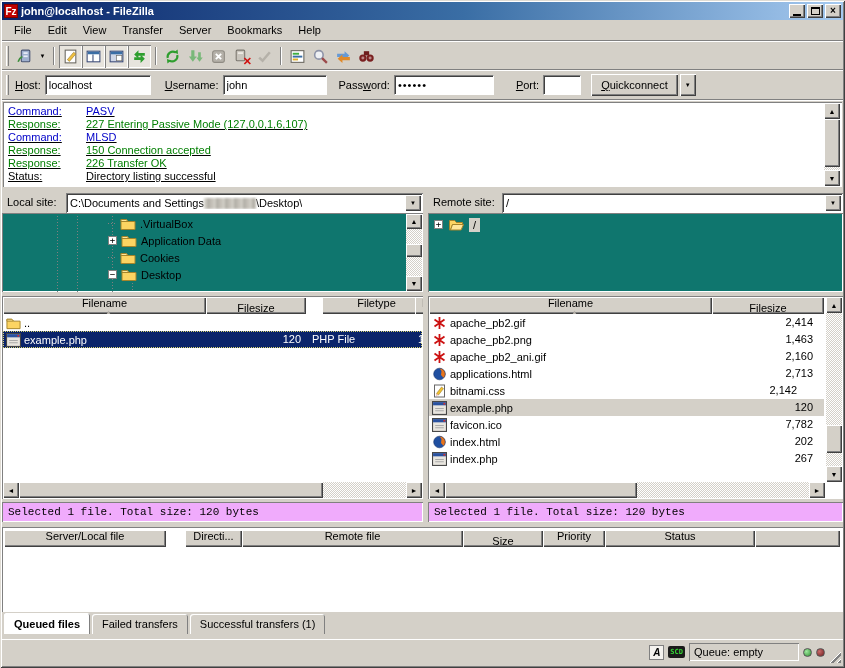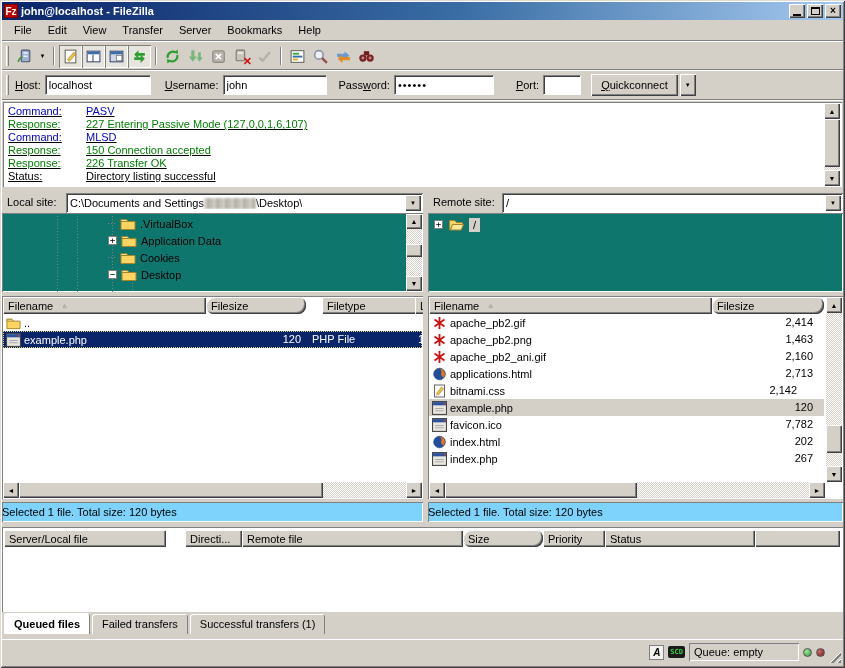--- a/index.html
+++ b/index.html
@@ -77,29 +77,29 @@
     background-image:repeating-linear-gradient(to right,#808080 0 1px,transparent 1px 3px);}
   .expander{width:9px;height:9px;background:#fff;border:1px solid #808080;font-size:9px;line-height:7px;
     text-align:center;flex:none;font-family:"DejaVu Sans Mono",monospace;}
   .tree-label{margin-left:4px;white-space:nowrap;}
   .sel-gray{background:#d4d0c8;}
   
   .pane{position:absolute;top:296px;height:203px;background:#fff;
     box-shadow:inset 1px 1px 0 #808080,inset -1px -1px 0 #fff;overflow:hidden;}
   .hcell{position:absolute;top:1px;height:17px;background:#d4d0c8;
     box-shadow:inset 1px 1px 0 #fff,inset -1px -1px 0 #404040,inset -2px -2px 0 #808080;
-    display:flex;align-items:center;padding:0 5px;white-space:nowrap;overflow:hidden;}
-  .hcell.right{border-radius:8px;}
+    display:flex;align-items:center;padding:0 5px;white-space:nowrap;overflow:hidden;flex-direction:column;}
+  .hcell.right{justify-content:flex-end;}
   .sort-tri{margin-left:8px;font-size:7px;color:#b8b4ac;text-shadow:0 0 1px #8a8680;}
   .lrow{position:absolute;height:17px;display:flex;align-items:center;white-space:nowrap;}
   .lrow .icon{width:15px;height:14px;flex:none;margin:0 3px 0 3px;}
   .cell-abs{position:absolute;top:0;height:17px;line-height:17px;}
   .row-selected{background:#0a246a;color:#fff;outline:1px dotted #d8d470;outline-offset:-1px;}
   .statusline{position:absolute;top:502px;height:20px;box-shadow:inset 1px 1px 0 #808080,inset -1px -1px 0 #fff;
-    display:flex;align-items:center;background:#7dd3fc;}
+    display:flex;align-items:center;padding-left:6px;background:#f0abfc;font-family:Liberation Mono, monospace;}
   
   .queue{position:absolute;left:2px;top:527px;width:841px;height:85px;background:#fff;
     box-shadow:inset 1px 1px 0 #808080,inset -1px -1px 0 #fff;overflow:hidden;}
   
   .tabs{position:absolute;left:4px;top:613px;height:21px;display:flex;align-items:flex-end;}
   .tab{height:20px;padding:0 10px;display:flex;align-items:center;margin-right:2px;
     background:#d4d0c8;box-shadow:inset 1px 1px 0 #fff,inset -1px 0 0 #808080;border-radius:3px 3px 0 0;}
   .tab.active{background:#fff;font-weight:bold;height:21px;box-shadow:inset 1px 1px 0 #fff,inset -1px 0 0 #808080;}
   
   .statusbar{position:absolute;left:2px;top:639px;width:841px;height:26px;border-top:1px solid #fff;}

